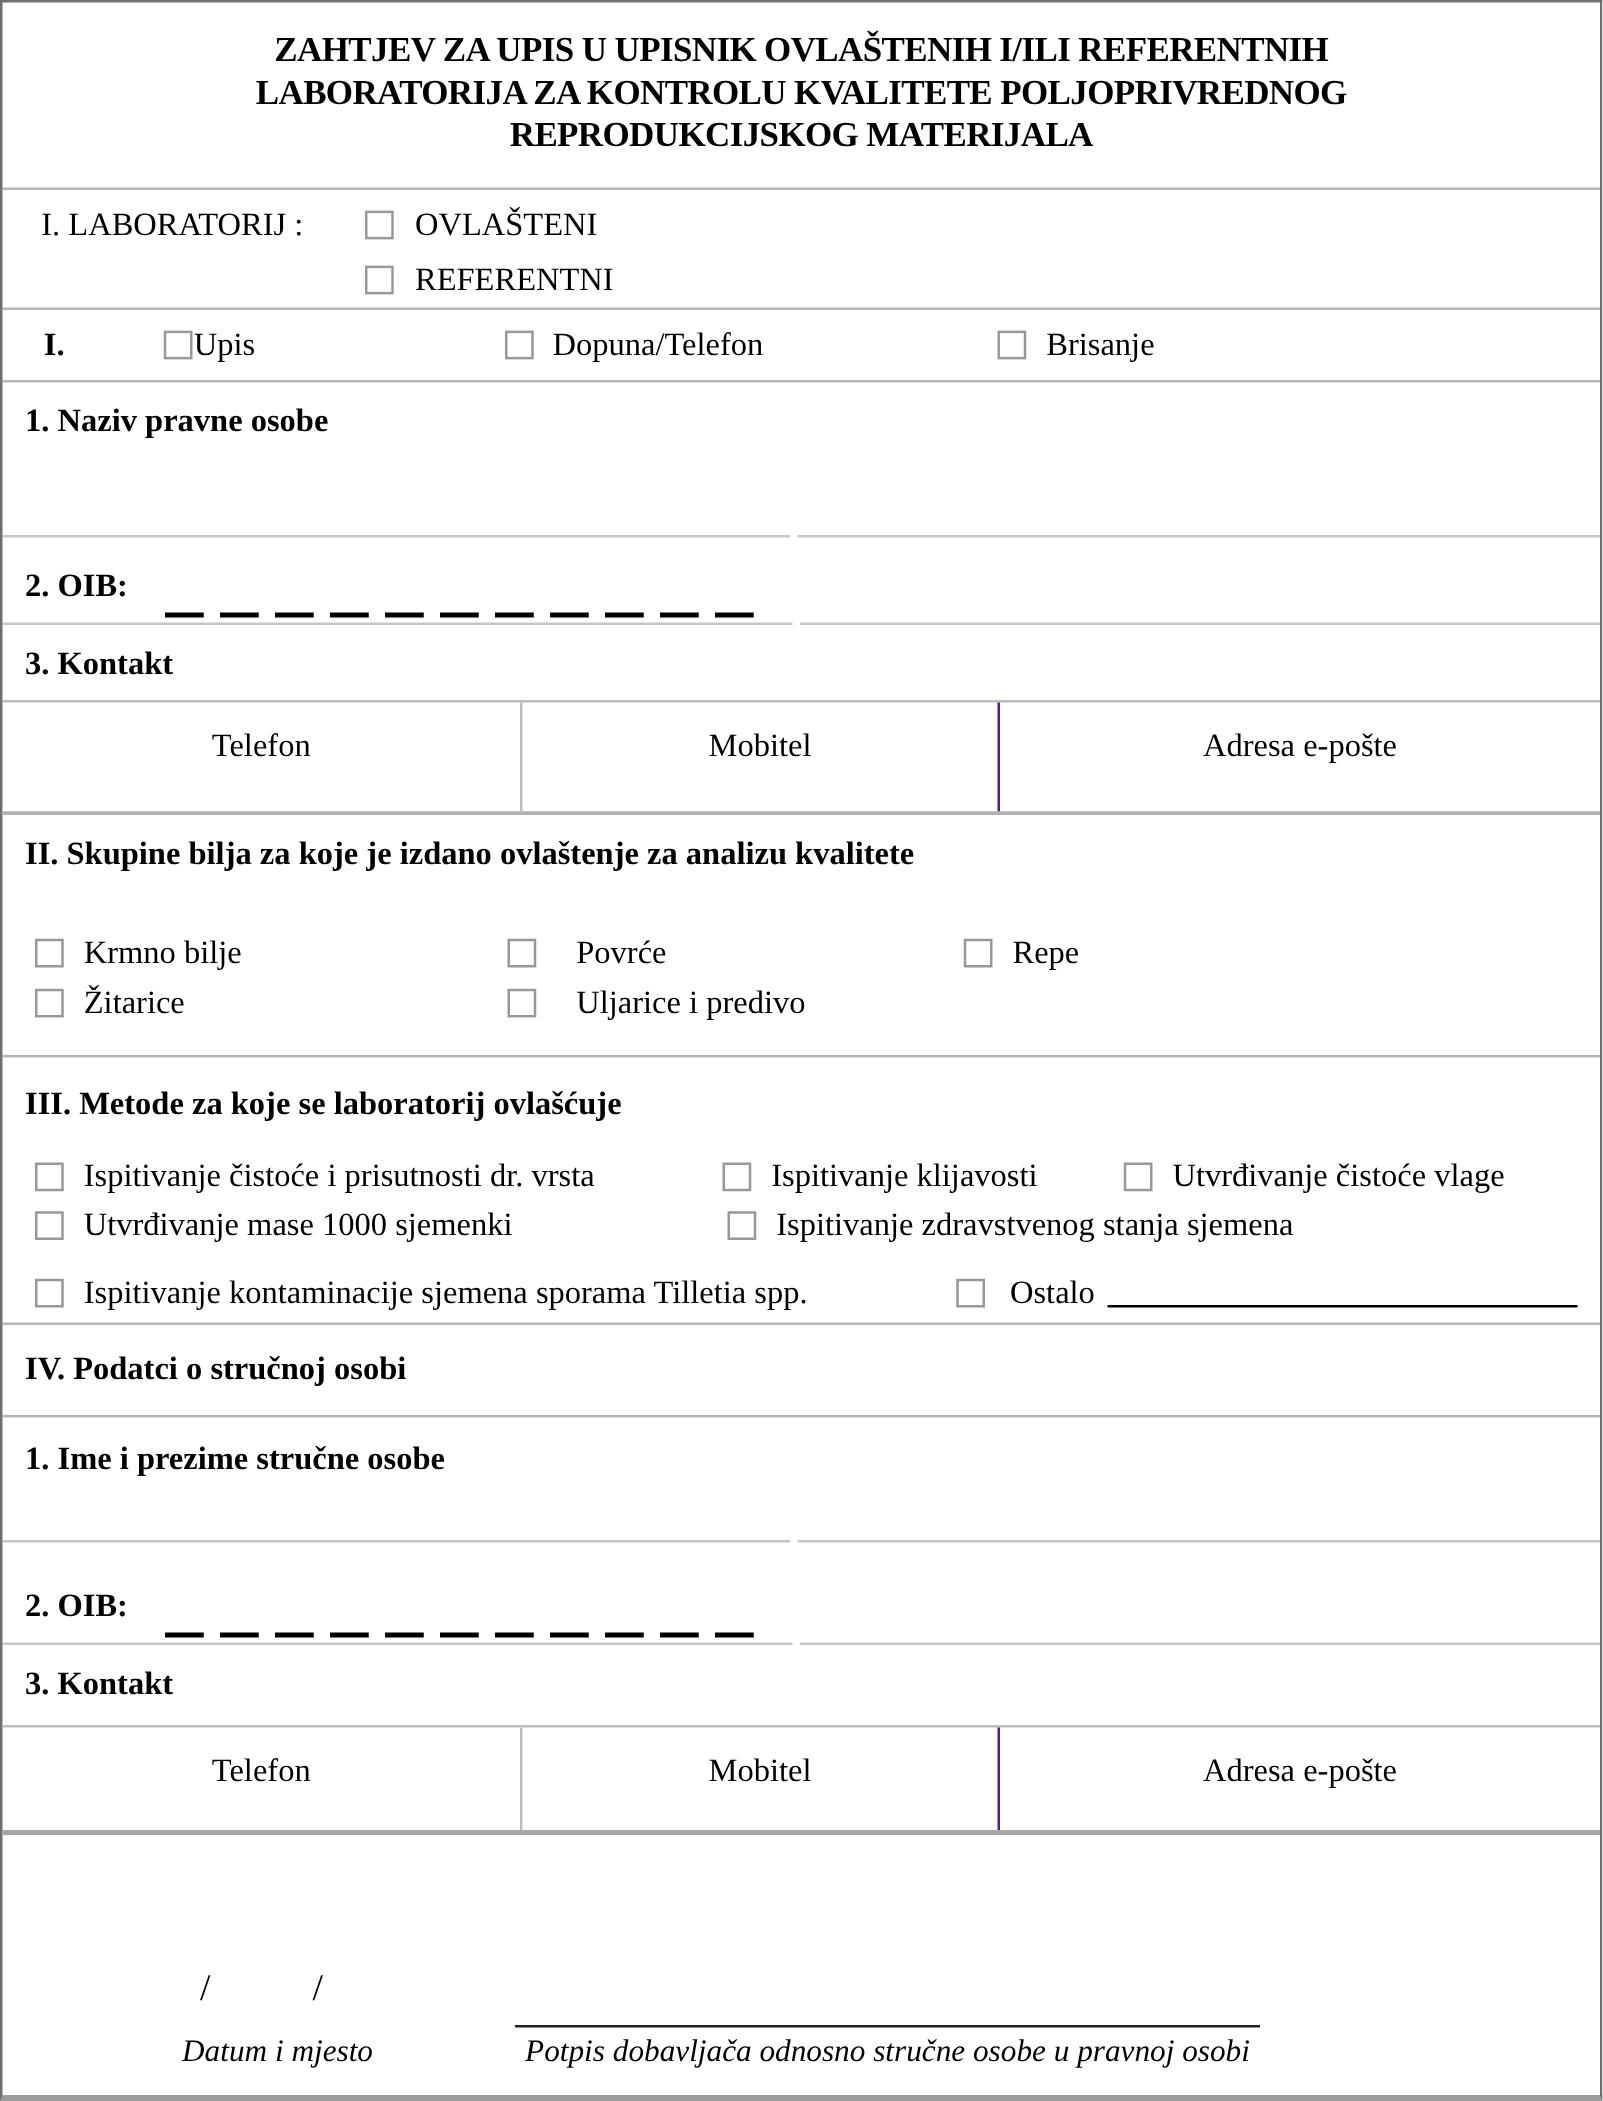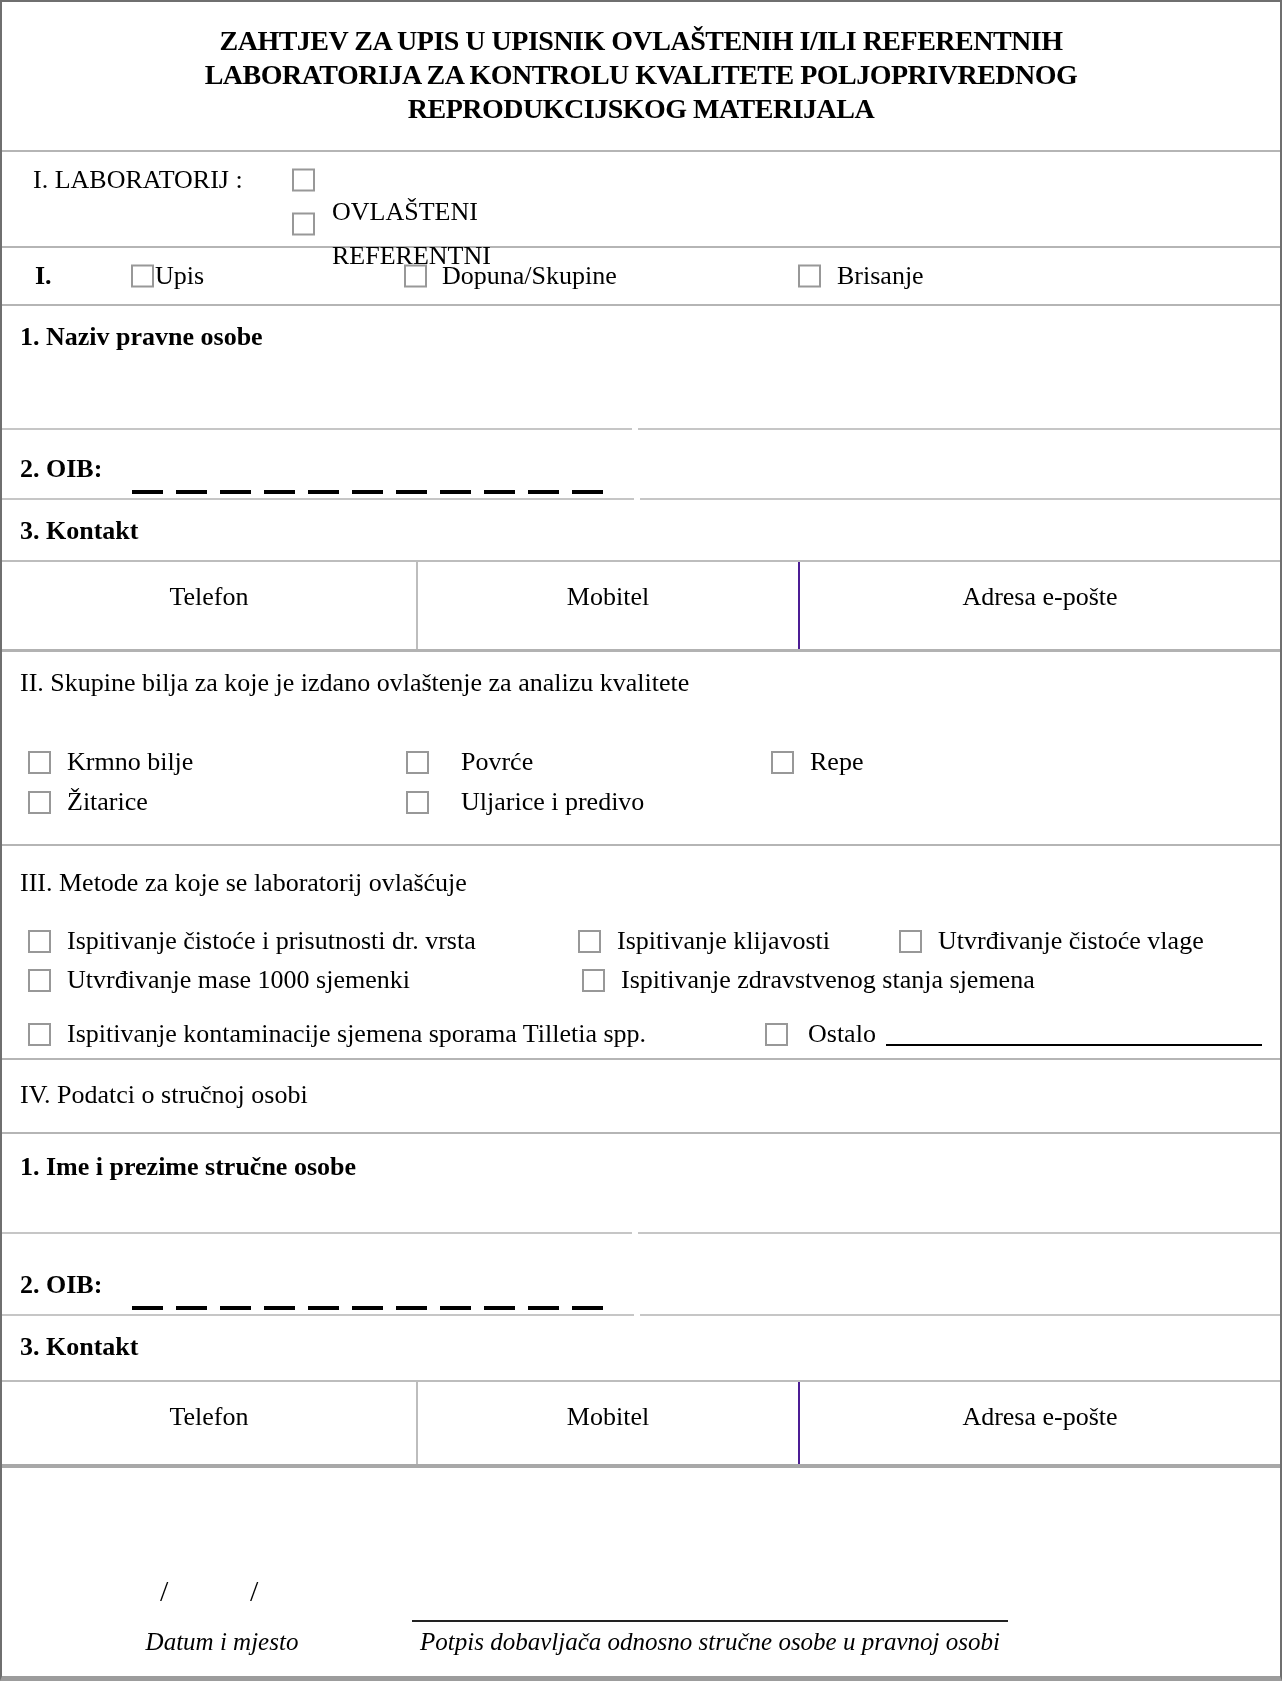--- a/index.html
+++ b/index.html
@@ -16,31 +16,31 @@
   }
   .title{padding-top:22px;text-align:center;font-weight:bold;font-size:28px;line-height:34px;letter-spacing:-0.5px;}
   .title span{display:block;}
   .rule{height:0;border:0;border-top:2px solid #b5b5b5;margin:0;}
   .rule-below-title{margin-top:24px;}
   .cb{display:inline-block;width:19px;height:19px;border:2px solid #989898;background:#fff;flex:none;}
   
   .lab-row{position:relative;height:44px;}
   .lab-row .lab-label{position:absolute;left:31px;top:50%;transform:translateY(-50%);}
   .lab-row .cb{position:absolute;left:290px;top:50%;transform:translateY(-50%);}
-  .lab-row .opt-label{position:absolute;left:330px;top:50%;transform:translateY(-50%);margin-top:32px;}
+  .lab-row .opt-label{position:absolute;left:330px;top:50%;transform:translateY(-50%);}
   
   .action-row{position:relative;height:56px;}
   .action-row > *{position:absolute;top:50%;transform:translateY(-50%);}
   .action-num{left:33px;font-weight:bold;}
   .cb-upis{left:129px;}   .lbl-upis{left:153px;}
   .cb-dopuna{left:402px;} .lbl-dopuna{left:440px;}
   .cb-brisanje{left:796px;} .lbl-brisanje{left:835px;}
   
   .field-label{margin:14px 0 0 18px;font-weight:bold;line-height:34px;}
-  .heading{margin:14px 0 0 18px;font-weight:normal;line-height:34px;}
+  .heading{margin:14px 0 0 18px;font-weight:bold;line-height:34px;}
   
   .fill-area{display:flex;gap:6px;}
   .fill-area .cell{border-bottom:2px solid #c6c6c6;}
   .fill-area .cell.c1{width:630px;}
   .fill-area .cell.c2{flex:1;}
   .fill-name1{height:76px;}
   .fill-name2{height:50px;}
   
   .oib-row{position:relative;height:46px;margin-top:24px;}
   .oib-label{position:absolute;left:18px;top:0;font-weight:bold;}
@@ -104,21 +104,21 @@
     <span class="opt-label">REFERENTNI</span>
   </div>
 
   <div class="rule"></div>
 
   <div class="action-row">
     <span class="action-num">I.</span>
     <span class="cb cb-upis"></span>
     <span class="lbl-upis">Upis</span>
     <span class="cb cb-dopuna"></span>
-    <span class="lbl-dopuna">Dopuna/Skupine</span>
+    <span class="lbl-dopuna">Dopuna/Telefon</span>
     <span class="cb cb-brisanje"></span>
     <span class="lbl-brisanje">Brisanje</span>
   </div>
 
   <div class="rule"></div>
 
   <div class="field-label">1. Naziv pravne osobe</div>
   <div class="fill-area fill-name1">
     <div class="cell c1"></div>
     <div class="cell c2"></div>

